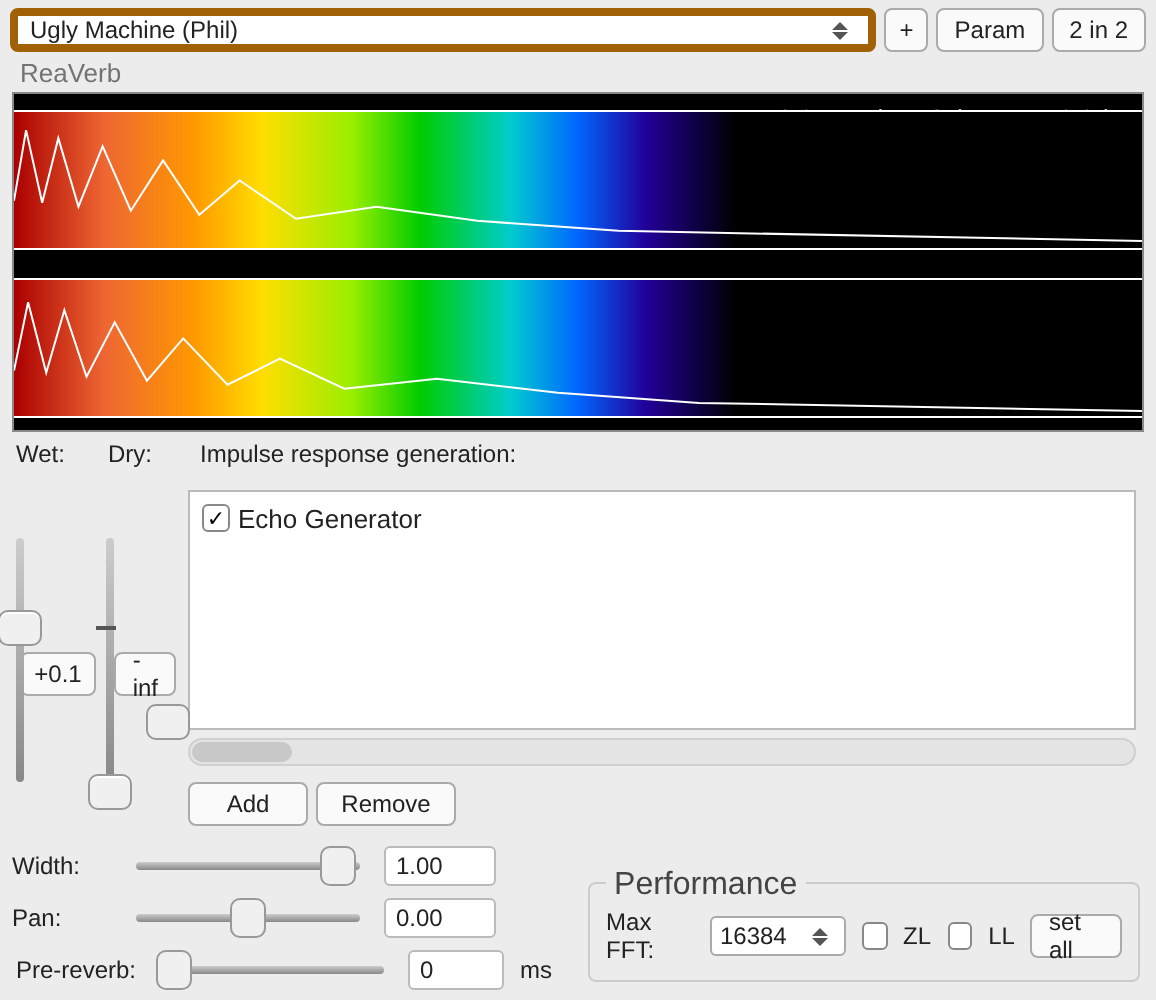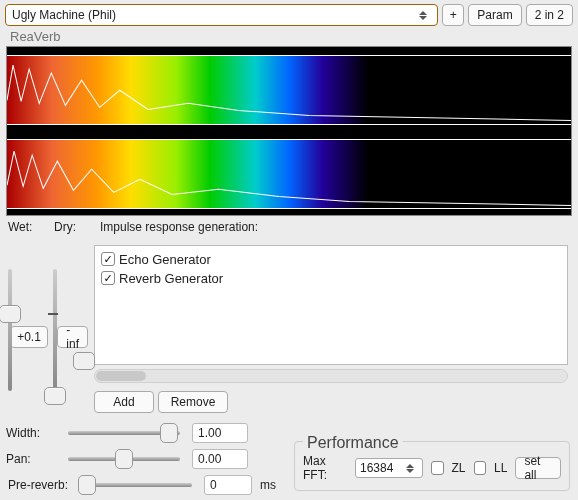--- a/index.html
+++ b/index.html
@@ -1,19 +1,19 @@
 <!DOCTYPE html>
 <html><head>
 <meta charset="utf-8">
 <style>
   * { box-sizing: border-box; margin: 0; padding: 0; font-family: -apple-system, "Helvetica Neue", Arial, sans-serif; }
   body { background: #ececec; width: 578px; height: 500px; overflow: hidden; font-size: 12px; color: #222; }
 
   .topbar { display: flex; align-items: center; gap: 4px; padding: 4px 5px 0 5px; }
-  .preset-dd { flex: 1; background: #fff; border: 1px solid #a16207; border-radius: 4px; height: 22px; display: flex; align-items: center; padding: 0 6px; justify-content: space-between; }
+  .preset-dd { flex: 1; background: #fff; border: 4px solid #a16207; border-radius: 4px; height: 22px; display: flex; align-items: center; padding: 0 6px; justify-content: space-between; }
   .stepper { width: 12px; display: flex; flex-direction: column; gap: 1px; }
   .stepper span { display:block; width:0;height:0;border-left:4px solid transparent;border-right:4px solid transparent; }
   .stepper .up { border-bottom:4px solid #555; }
   .stepper .dn { border-top:4px solid #555; }
   .btn { background: #fafafa; border:1px solid #aaa; border-radius:4px; height:22px; padding:0 8px; display:flex; align-items:center; justify-content:center; cursor:pointer; }
   .btn.sm { padding:0 6px; min-width:22px;}
   .plugin-name { padding: 3px 8px 2px 10px; font-size:13px; color:#737373;}
   .panel { margin: 0 6px; }
 
   .spec { position:relative; height:170px; background:#000; border:1px solid #888; }
@@ -134,24 +134,20 @@
           <span>-inf</span>
         </div>
     </div>
 
     <div class="ir-col">
       <div class="ir-list">
         <div class="ir-item">
           <span class="chk checked"></span>
           <span>Echo Generator</span>
         </div>
-        <div class="ir-item">
-          <span class="chk checked"></span>
-          <span>Reverb Generator</span>
-        </div>
         <div class="list-vthumb"></div>
       </div>
       <div class="hscroll">
           <div class="hthumb"></div>
         </div>
       <div class="ir-buttons">
         <div class="btn" style="width:60px">
             <span>Add</span>
           </div>
         <div class="btn" style="width:70px">

